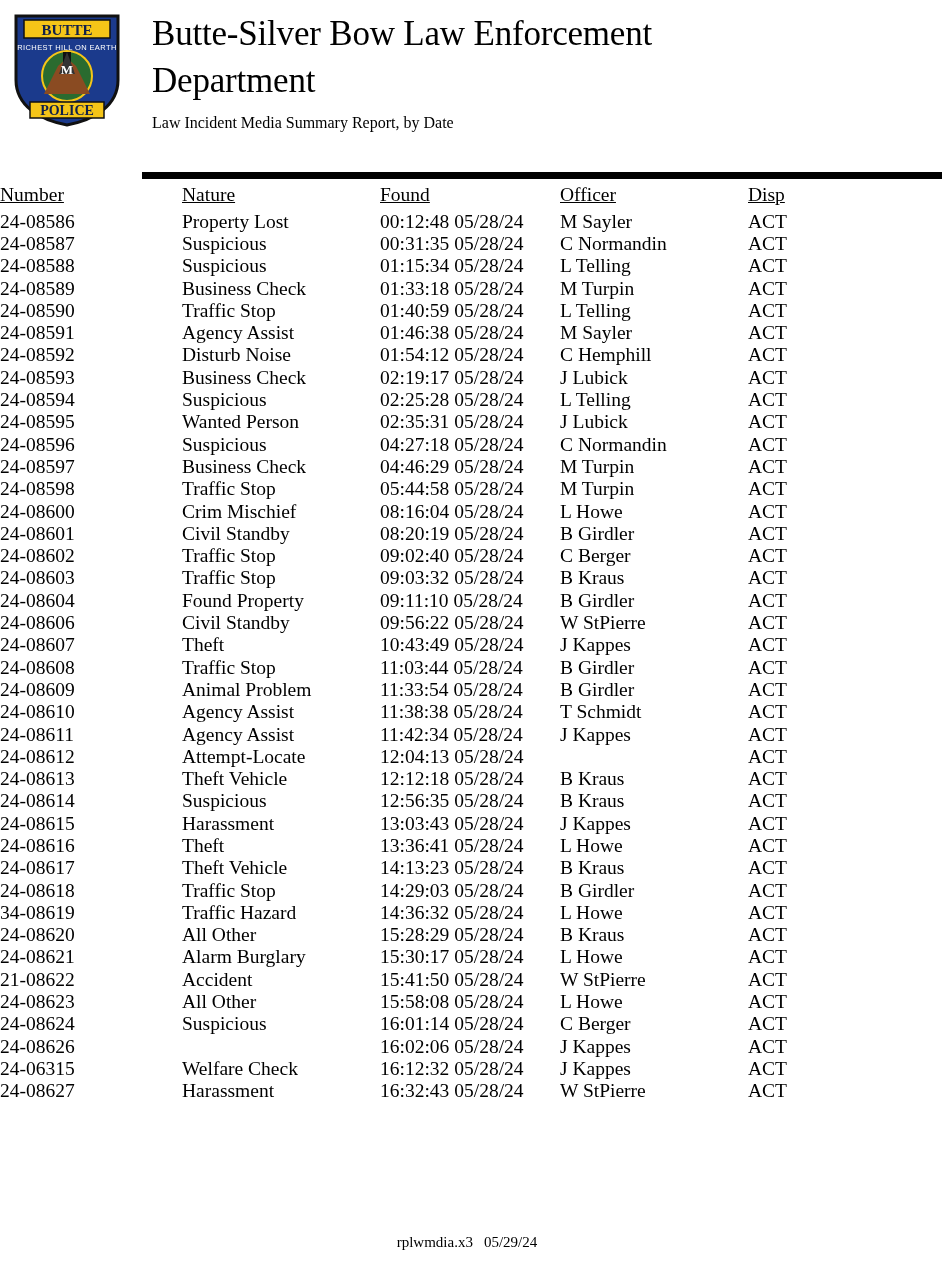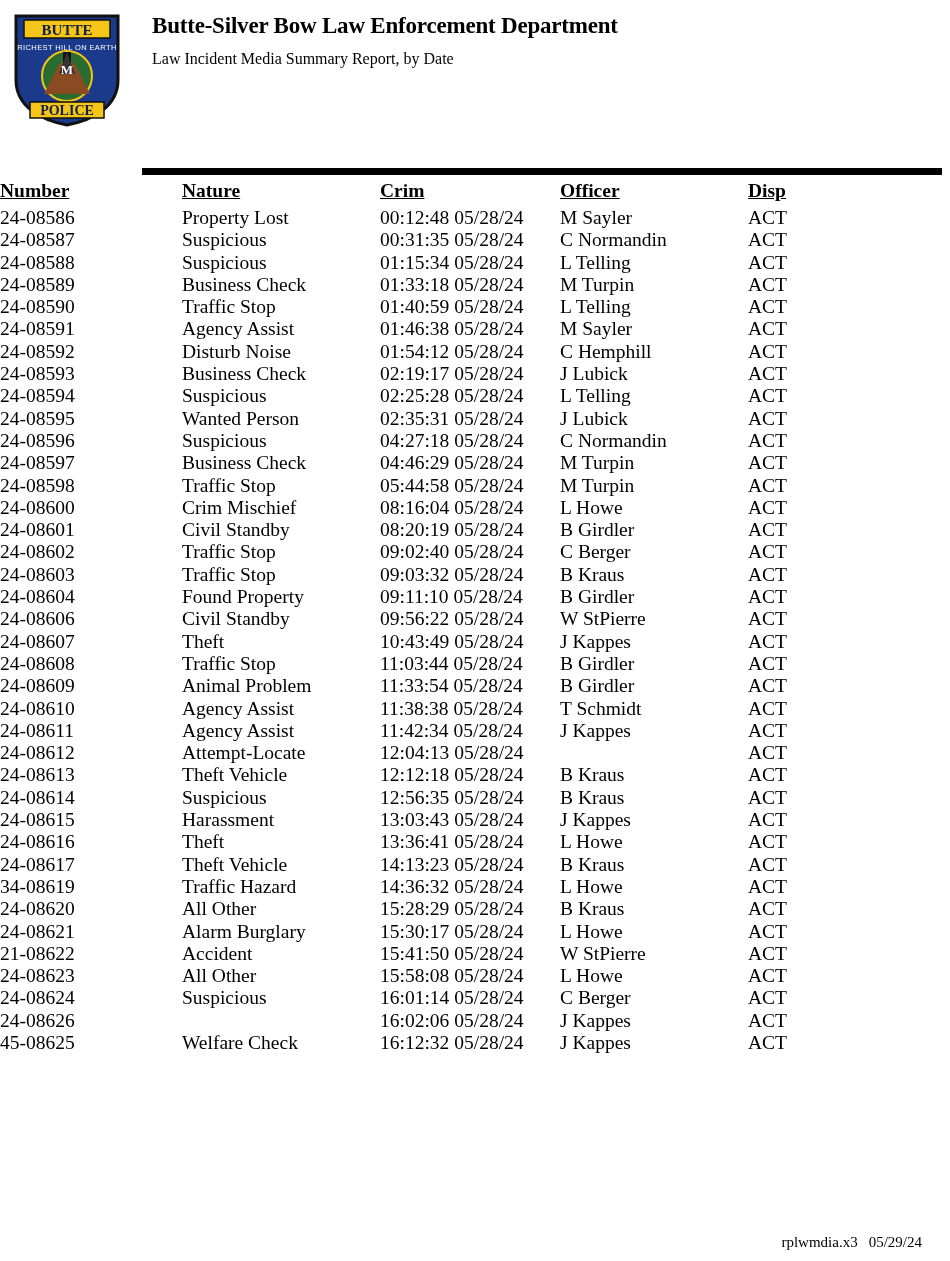--- a/index.html
+++ b/index.html
@@ -35,22 +35,22 @@
     position: relative;
     margin-top: 2px;
   }
   .badge svg { display: block; }
 
   .title-block {
     margin-left: 28px;
     padding-top: 2px;
   }
   .doc-title {
-    font-size: 23px;
-    font-weight: bold;
+    font-size: 35px;
+    font-weight: normal;
     line-height: 1.35;
     letter-spacing: -0.2px;
     max-width: 660px;
   }
   .doc-subtitle {
     font-size: 16px;
     line-height: 1.2;
     margin-top: 8px;
   }
 
@@ -69,21 +69,21 @@
   }
 
   table.report {
     border-collapse: collapse;
     margin: 0;
     width: 100%;
     font-size: 19.5px;
   }
   table.report th {
     text-align: left;
-    font-weight: bold;
+    font-weight: normal;
     padding: 0 0 5px 0;
     vertical-align: bottom;
     white-space: nowrap;
   }
   table.report th span.u {
     text-decoration: underline;
   }
   table.report td {
     padding: 0;
     line-height: 22.3px;
@@ -104,21 +104,21 @@
   .pad-left-disp   { padding-left: 0px; }
 
   
   .footer {
     position: absolute;
     left: 0;
     right: 0;
     bottom: 10px;
     font-size: 15px;
     display: flex;
-    justify-content: flex-end;
+    justify-content: center;
     padding: 0 28px 0 12px;
     box-sizing: border-box;
     gap: 11px;
   }
 </style>
 </head>
 <body>
 
 <div class="page">
 
@@ -162,21 +162,21 @@
       <col class="c-number">
         <col class="c-nature">
         <col class="c-date">
         <col class="c-officer">
         <col class="c-disp">
     </colgroup>
     <thead>
       <tr>
         <th class="pad-left-number"><span class="u">Number</span></th>
         <th class="pad-left-nature"><span class="u">Nature</span></th>
-        <th class="pad-left-date"><span class="u">Crim</span></th>
+        <th class="pad-left-date"><span class="u">Found</span></th>
         <th class="pad-left-officer"><span class="u">Officer</span></th>
         <th class="pad-left-disp"><span class="u">Disp</span></th>
       </tr>
     </thead>
     <tbody id="report-body">
         <tr>
           <td class="pad-left-number">24-08586</td>
           <td class="pad-left-nature">Property Lost</td>
           <td class="pad-left-date">00:12:48 05/28/24</td>
           <td class="pad-left-officer">M Sayler</td>
@@ -379,20 +379,27 @@
           <td class="pad-left-disp">ACT</td>
         </tr>
         <tr>
           <td class="pad-left-number">24-08617</td>
           <td class="pad-left-nature">Theft Vehicle</td>
           <td class="pad-left-date">14:13:23 05/28/24</td>
           <td class="pad-left-officer">B Kraus</td>
           <td class="pad-left-disp">ACT</td>
         </tr>
         <tr>
+          <td class="pad-left-number">24-08618</td>
+          <td class="pad-left-nature">Traffic Stop</td>
+          <td class="pad-left-date">14:29:03 05/28/24</td>
+          <td class="pad-left-officer">B Girdler</td>
+          <td class="pad-left-disp">ACT</td>
+        </tr>
+        <tr>
           <td class="pad-left-number">34-08619</td>
           <td class="pad-left-nature">Traffic Hazard</td>
           <td class="pad-left-date">14:36:32 05/28/24</td>
           <td class="pad-left-officer">L Howe</td>
           <td class="pad-left-disp">ACT</td>
         </tr>
         <tr>
           <td class="pad-left-number">24-08620</td>
           <td class="pad-left-nature">All Other</td>
           <td class="pad-left-date">15:28:29 05/28/24</td>
@@ -428,24 +435,31 @@
           <td class="pad-left-disp">ACT</td>
         </tr>
         <tr>
           <td class="pad-left-number">24-08626</td>
           <td class="pad-left-nature"></td>
           <td class="pad-left-date">16:02:06 05/28/24</td>
           <td class="pad-left-officer">J Kappes</td>
           <td class="pad-left-disp">ACT</td>
         </tr>
         <tr>
-          <td class="pad-left-number">45-08625</td>
+          <td class="pad-left-number">24-06315</td>
           <td class="pad-left-nature">Welfare Check</td>
           <td class="pad-left-date">16:12:32 05/28/24</td>
           <td class="pad-left-officer">J Kappes</td>
+          <td class="pad-left-disp">ACT</td>
+        </tr>
+        <tr>
+          <td class="pad-left-number">24-08627</td>
+          <td class="pad-left-nature">Harassment</td>
+          <td class="pad-left-date">16:32:43 05/28/24</td>
+          <td class="pad-left-officer">W StPierre</td>
           <td class="pad-left-disp">ACT</td>
         </tr>
       </tbody>
   </table>
 
   <div class="footer">
     <div>rplwmdia.x3</div>
     <div>05/29/24</div>
   </div>
 

